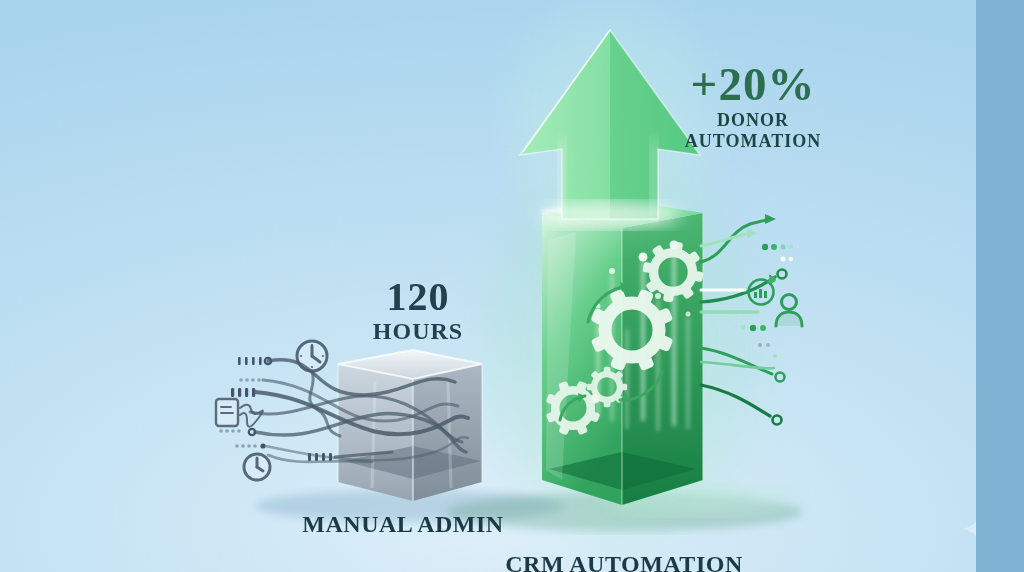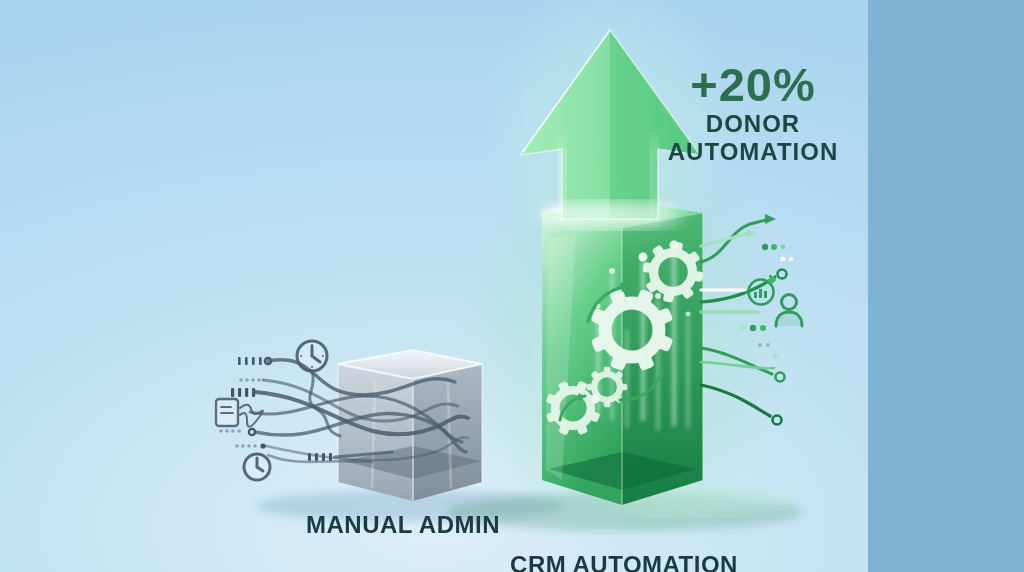--- a/index.html
+++ b/index.html
@@ -1,25 +1,25 @@
 <!DOCTYPE html>
 <html><head>
 <meta charset="utf-8">
 <style>
   html,body{margin:0;padding:0;background:#7fb3d4;}
   .stage{
-    position:relative;width:868px;height:572px;overflow:hidden;
-    font-family:Liberation Sans, sans-serif;
+    position:relative;width:976px;height:572px;overflow:hidden;
+    font-family:Liberation Serif, serif;
     background:radial-gradient(120% 95% at 50% 92%, #ddeff9 0%, #c3e2f3 42%, #a9d4ee 100%);
   }
   .stage svg{position:absolute;left:0;top:0;}
   .txt{position:absolute;text-align:center;line-height:1.05;}
   .stat-retention{left:628px;top:60px;width:250px;}
   .stat-retention .stat-value{font-size:47px;font-weight:800;color:#2b6f4f;letter-spacing:1px;}
-  .stat-retention .stat-line{font-size:24px;font-weight:800;color:#1c4644;letter-spacing:1px;margin-top:2px;}
+  .stat-retention .stat-line{font-size:18px;font-weight:800;color:#1c4644;letter-spacing:1px;margin-top:2px;}
   .stat-hours{left:338px;top:276px;width:160px;color:#21424d;}
   .stat-hours .stat-value{font-size:40px;font-weight:800;letter-spacing:1px;}
   .stat-hours .stat-unit{font-size:24px;font-weight:800;letter-spacing:1px;margin-top:1px;}
   .axis-label{font-size:24px;font-weight:800;color:#1c3a45;letter-spacing:0.5px;}
   .label-manual{left:288px;top:512px;width:230px;}
   .label-automation{left:504px;top:512px;width:240px;margin-top:40px;}
 </style>
 </head>
 <body>
 
@@ -311,17 +311,21 @@
 
   <path d="M981,510 C984,522 989,527 1000,529 C989,531 984,536 981,548 C978,536 973,531 962,529 C973,527 978,522 981,510 Z" fill="#dcedf8" opacity="0.95"></path>
 </svg>
 
   <div class="txt stat-retention">
     <div class="stat-value">+20%</div>
     <div class="stat-line">DONOR</div>
     <div class="stat-line">AUTOMATION</div>
   </div>
 
+  <div class="txt stat-hours">
+    <div class="stat-value">120</div>
+    <div class="stat-unit">HOURS</div>
+  </div>
 
   <div class="txt axis-label label-manual">MANUAL ADMIN</div>
   <div class="txt axis-label label-automation">CRM AUTOMATION</div>
 
 </div>
 
 </body></html>

